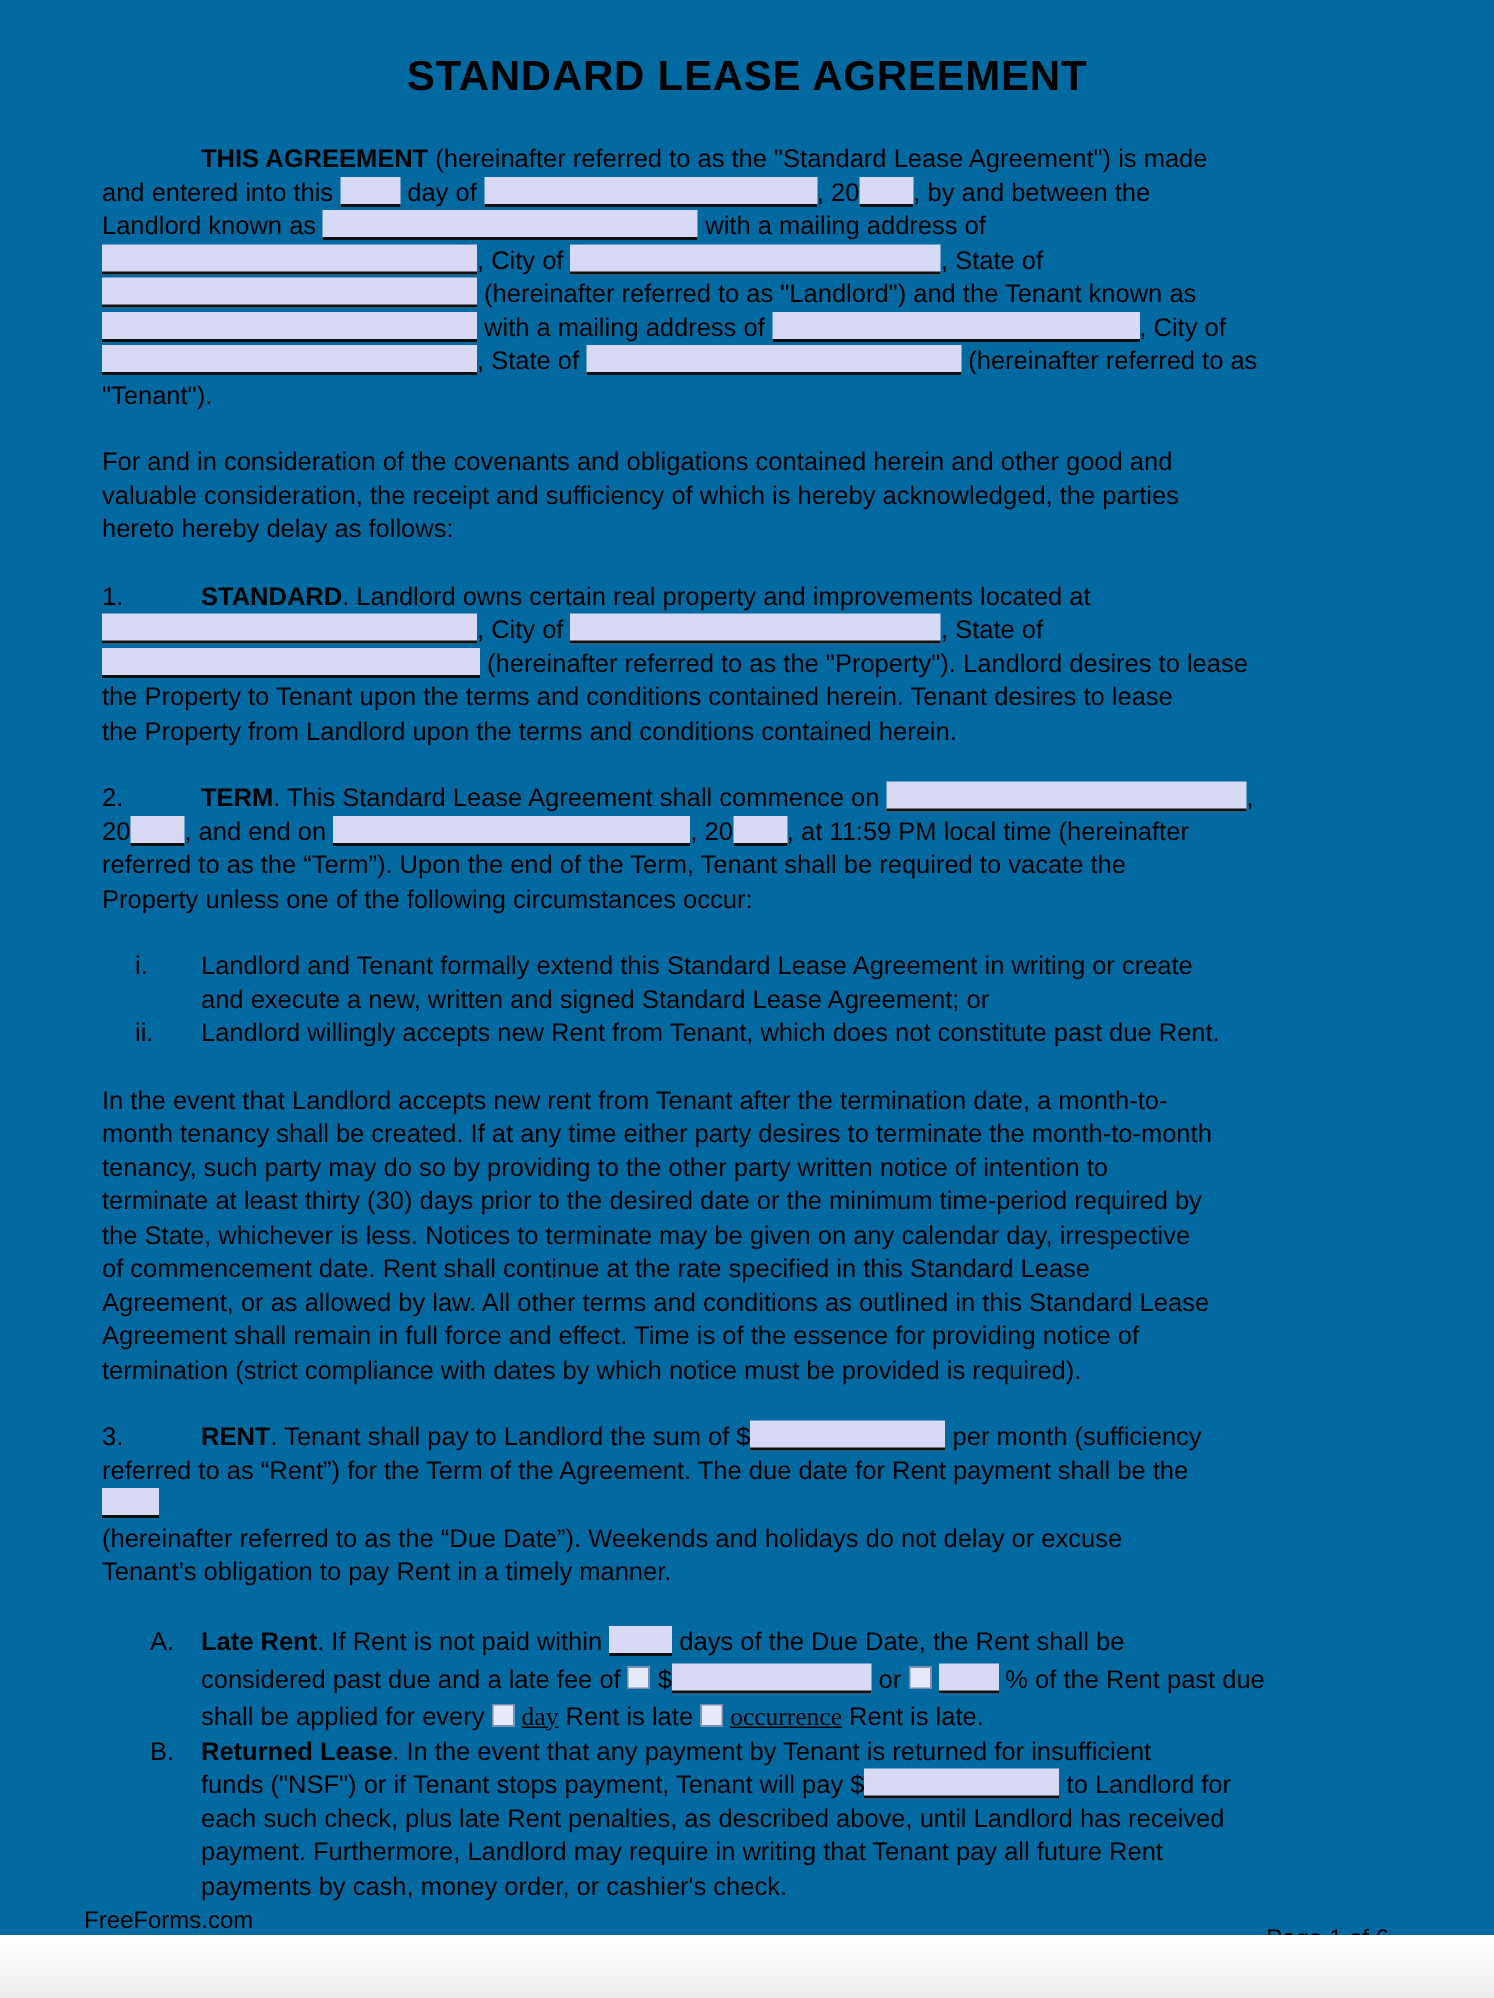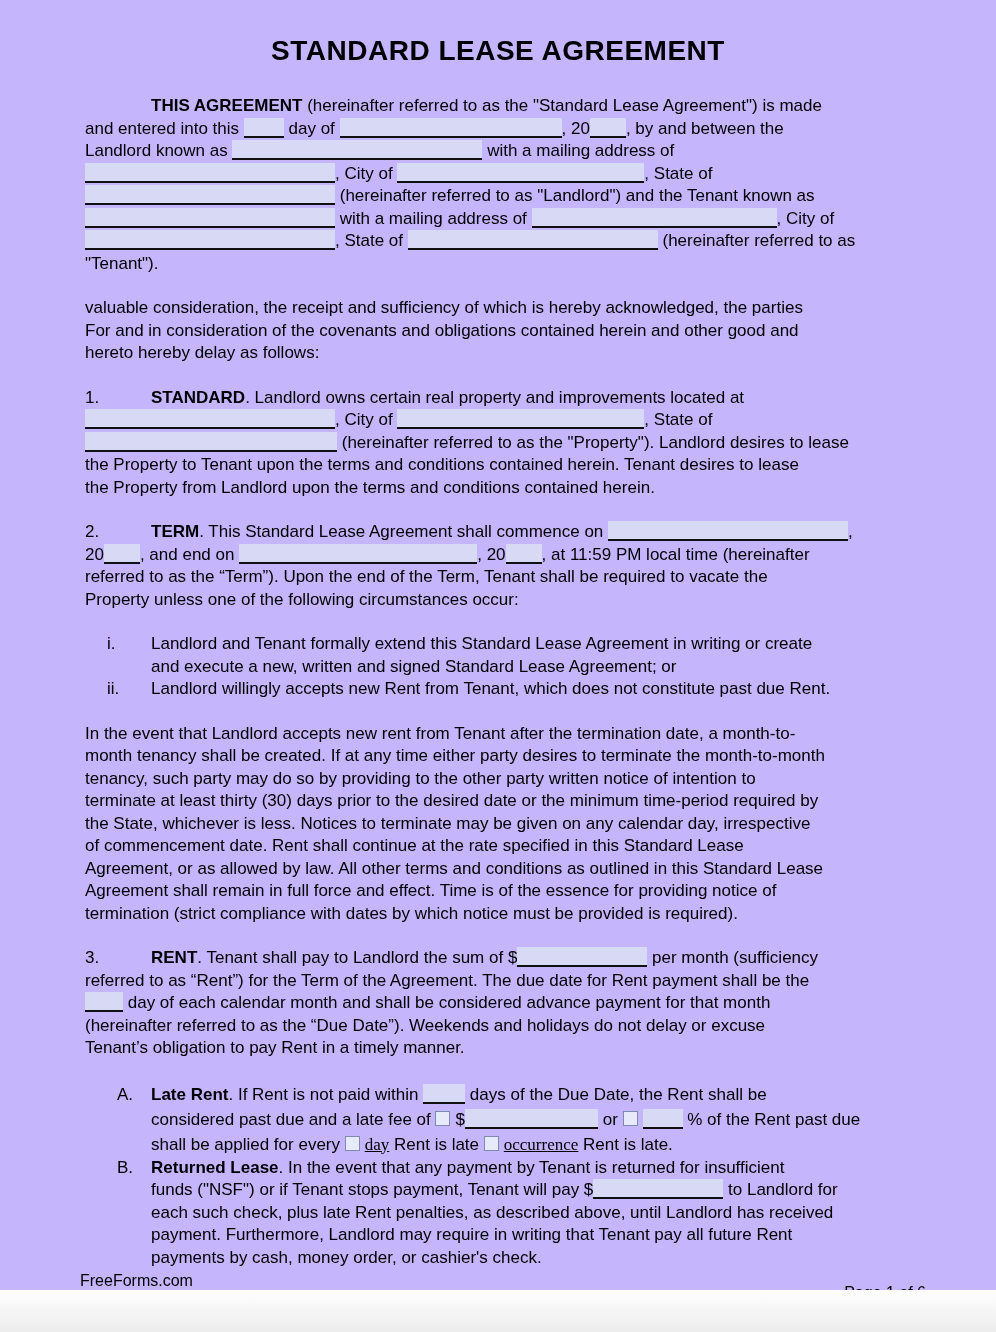--- a/index.html
+++ b/index.html
@@ -1,54 +1,54 @@
 <!DOCTYPE html>
 <html><head>
 <meta charset="utf-8">
 <style>
   html,body{margin:0;padding:0;background:#ffffff;}
   .page{
     position:relative;
     width:996px;height:1332px;
-    background:#c4b5fd;
+    background:#0369a1;
     box-sizing:border-box;
     padding:33px 68px 0 68px;
     font-family:"Liberation Sans","DejaVu Sans",sans-serif;
     font-size:17px;line-height:22.5px;color:#000;
     overflow:hidden;
   }
   .page::after{
     content:"";position:absolute;left:0;bottom:0;width:100%;height:42px;
     background:linear-gradient(#ffffff 0%,#ececec 100%);
     pointer-events:none;
   }
   h1.title{
     margin:0 0 26px 0;
     font-size:28px;line-height:36px;font-weight:bold;
     text-align:center;letter-spacing:0.5px;
   }
-  .para{margin:0 0 22px 17px;}
+  .para{margin:0 0 22px 0;}
   .para.tight{margin-bottom:0;}
   .line{white-space:nowrap;}
   .b{font-weight:bold;}
   .u{text-decoration:underline;font-family:Liberation Serif, serif;}
   .pl66{padding-left:66px;}
   .m-num{display:inline-block;width:66px;}
   .m-roman{display:inline-block;width:44px;padding-left:22px;}
   .m-alpha{display:inline-block;width:34px;padding-left:32px;}
   .blank{
     display:inline-block;height:18px;vertical-align:-4px;
     background:#d8daf5;border-bottom:2px solid #101010;
   }
   .cb{
     display:inline-block;width:13px;height:13px;vertical-align:-1px;
     background:#e7eaf8;border:1px solid #7d89ae;margin-right:5px;
   }
   .latelist .line{line-height:25px;}
-  .footer-site{position:absolute;left:80px;top:1272px;font-size:16px;line-height:18px;}
+  .footer-site{position:absolute;left:56px;top:1272px;font-size:16px;line-height:18px;}
   .footer-page{position:absolute;right:70px;top:1284px;font-size:16px;line-height:18px;}
 </style>
 </head>
 <body>
 
 <div class="page">
 
   <h1 class="title">STANDARD LEASE AGREEMENT</h1>
 
   <div class="para">
@@ -56,22 +56,22 @@
     <div class="line"><span>and entered into this </span><span class="blank" style="width:40px"></span><span> day of </span><span class="blank" style="width:222px"></span><span>, 20</span><span class="blank" style="width:36px"></span><span>, by and between the</span></div>
     <div class="line"><span>Landlord known as </span><span class="blank" style="width:250px"></span><span> with a mailing address of</span></div>
     <div class="line"><span class="blank" style="width:250px"></span><span>, City of </span><span class="blank" style="width:247px"></span><span>, State of</span></div>
     <div class="line"><span class="blank" style="width:250px"></span><span> (hereinafter referred to as "Landlord") and the Tenant known as</span></div>
     <div class="line"><span class="blank" style="width:250px"></span><span> with a mailing address of </span><span class="blank" style="width:245px"></span><span>, City of</span></div>
     <div class="line"><span class="blank" style="width:250px"></span><span>, State of </span><span class="blank" style="width:250px"></span><span> (hereinafter referred to as</span></div>
     <div class="line"><span>"Tenant").</span></div>
   </div>
 
   <div class="para">
+    <div class="line"><span>For and in consideration of the covenants and obligations contained herein and other good and</span></div>
     <div class="line"><span>valuable consideration, the receipt and sufficiency of which is hereby acknowledged, the parties</span></div>
-    <div class="line"><span>For and in consideration of the covenants and obligations contained herein and other good and</span></div>
     <div class="line"><span>hereto hereby delay as follows:</span></div>
   </div>
 
   <div class="para">
     <div class="line"><span class="m-num">1.</span><span class="b">STANDARD</span><span>. Landlord owns certain real property and improvements located at</span></div>
     <div class="line"><span class="blank" style="width:250px"></span><span>, City of </span><span class="blank" style="width:247px"></span><span>, State of</span></div>
     <div class="line"><span class="blank" style="width:252px"></span><span> (hereinafter referred to as the "Property"). Landlord desires to lease</span></div>
     <div class="line"><span>the Property to Tenant upon the terms and conditions contained herein. Tenant desires to lease</span></div>
     <div class="line"><span>the Property from Landlord upon the terms and conditions contained herein.</span></div>
   </div>
@@ -97,21 +97,21 @@
     <div class="line"><span>the State, whichever is less. Notices to terminate may be given on any calendar day, irrespective</span></div>
     <div class="line"><span>of commencement date. Rent shall continue at the rate specified in this Standard Lease</span></div>
     <div class="line"><span>Agreement, or as allowed by law. All other terms and conditions as outlined in this Standard Lease</span></div>
     <div class="line"><span>Agreement shall remain in full force and effect. Time is of the essence for providing notice of</span></div>
     <div class="line"><span>termination (strict compliance with dates by which notice must be provided is required).</span></div>
   </div>
 
   <div class="para">
     <div class="line"><span class="m-num">3.</span><span class="b">RENT</span><span>. Tenant shall pay to Landlord the sum of $</span><span class="blank" style="width:130px"></span><span> per month (sufficiency</span></div>
     <div class="line"><span>referred to as “Rent”) for the Term of the Agreement. The due date for Rent payment shall be the</span></div>
-    <div class="line"><span class="blank" style="width:38px"></span><span> day of each calendar month and shall be considered advance payment for that month</span></div>
+    <div class="line"><span class="blank" style="width:38px"></span></div>
     <div class="line"><span>(hereinafter referred to as the “Due Date”). Weekends and holidays do not delay or excuse</span></div>
     <div class="line"><span>Tenant’s obligation to pay Rent in a timely manner.</span></div>
   </div>
 
   <div class="para tight latelist">
     <div class="line"><span class="m-alpha">A.</span><span class="b">Late Rent</span><span>. If Rent is not paid within </span><span class="blank" style="width:42px"></span><span> days of the Due Date, the Rent shall be</span></div>
     <div class="line pl66"><span>considered past due and a late fee of </span><span class="cb"></span><span>$</span><span class="blank" style="width:133px"></span><span> or </span><span class="cb"></span><span class="blank" style="width:40px"></span><span> % of the Rent past due</span></div>
     <div class="line pl66"><span>shall be applied for every </span><span class="cb"></span><span class="u">day</span><span> Rent is late </span><span class="cb"></span><span class="u">occurrence</span><span> Rent is late.</span></div>
   </div>
 

